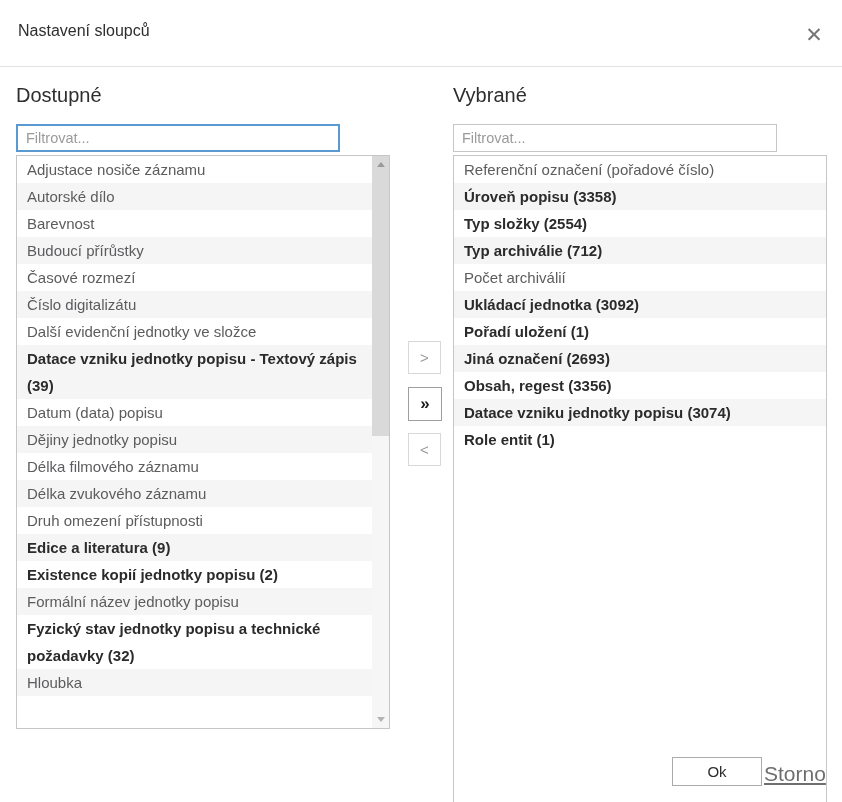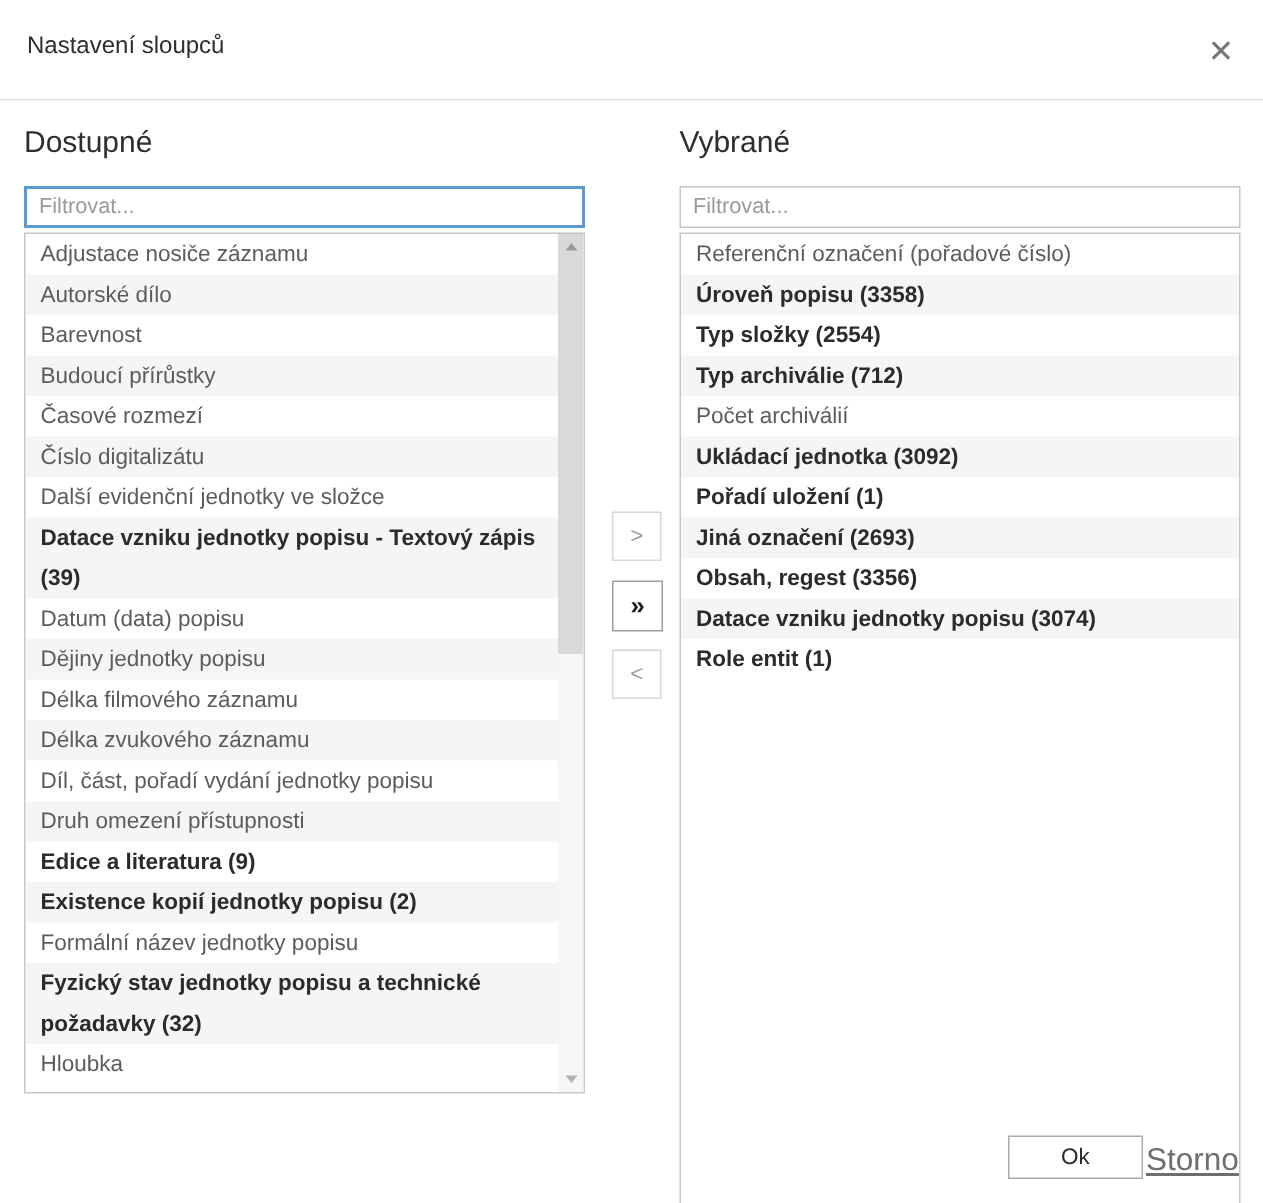--- a/index.html
+++ b/index.html
@@ -16,21 +16,21 @@
 
   .dlg-title{position:absolute;left:18px;top:22px;font-size:16px;color:#2e2e2e;font-weight:400;}
   .close-btn{position:absolute;right:13px;top:20px;font-size:21px;color:#767676;cursor:pointer;
              width:30px;height:30px;text-align:center;line-height:30px;font-weight:300;}
   .divider{position:absolute;left:0;right:0;top:66px;height:1px;background:#e2e2e2;}
 
   .col-heading{position:absolute;top:84px;font-size:20px;color:#2e2e2e;font-weight:400;}
   .heading-left{left:16px;}
   .heading-right{left:453px;}
 
-  .filter-input{position:absolute;top:124px;height:28px;width:374px;border:1px solid var(--border-gray);
+  .filter-input{position:absolute;top:124px;height:28px;width:324px;border:1px solid var(--border-gray);
                 padding:0 8px;font-family:"Liberation Sans",sans-serif;font-size:14.5px;color:#333;outline:none;}
   .filter-input::placeholder{color:#9a9a9a;opacity:1;}
   .filter-left{left:16px;border:2px solid var(--focus-blue);}
   .filter-right{left:453px;}
 
   .list-box{position:absolute;top:155px;width:374px;border:1px solid var(--border-gray);background:#fff;overflow:hidden;}
   .list-left{left:16px;height:574px;}
   .list-right{left:453px;height:693px;}
   .rows{position:absolute;left:0;top:0;right:0;bottom:0;overflow:hidden;}
   .list-left .rows{right:17px;}
@@ -80,21 +80,20 @@
         <div class="row">Barevnost</div>
         <div class="row">Budoucí přírůstky</div>
         <div class="row">Časové rozmezí</div>
         <div class="row">Číslo digitalizátu</div>
         <div class="row">Další evidenční jednotky ve složce</div>
         <div class="row bold">Datace vzniku jednotky popisu - Textový zápis (39)</div>
         <div class="row">Datum (data) popisu</div>
         <div class="row">Dějiny jednotky popisu</div>
         <div class="row">Délka filmového záznamu</div>
         <div class="row">Délka zvukového záznamu</div>
-        <div class="row">Díl, část, pořadí vydání jednotky popisu</div>
         <div class="row">Druh omezení přístupnosti</div>
         <div class="row bold">Edice a literatura (9)</div>
         <div class="row bold">Existence kopií jednotky popisu (2)</div>
         <div class="row">Formální název jednotky popisu</div>
         <div class="row bold">Fyzický stav jednotky popisu a technické požadavky (32)</div>
         <div class="row">Hloubka</div>
       </div>
     <div class="scrollbar">
       <div class="sb-thumb"></div>
       <div class="sb-arrow sb-up">

